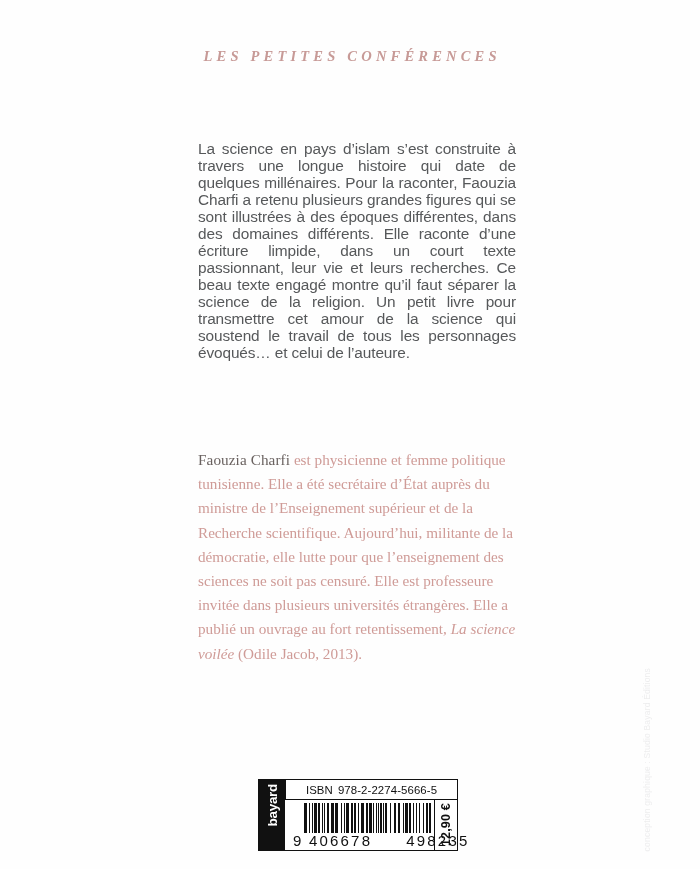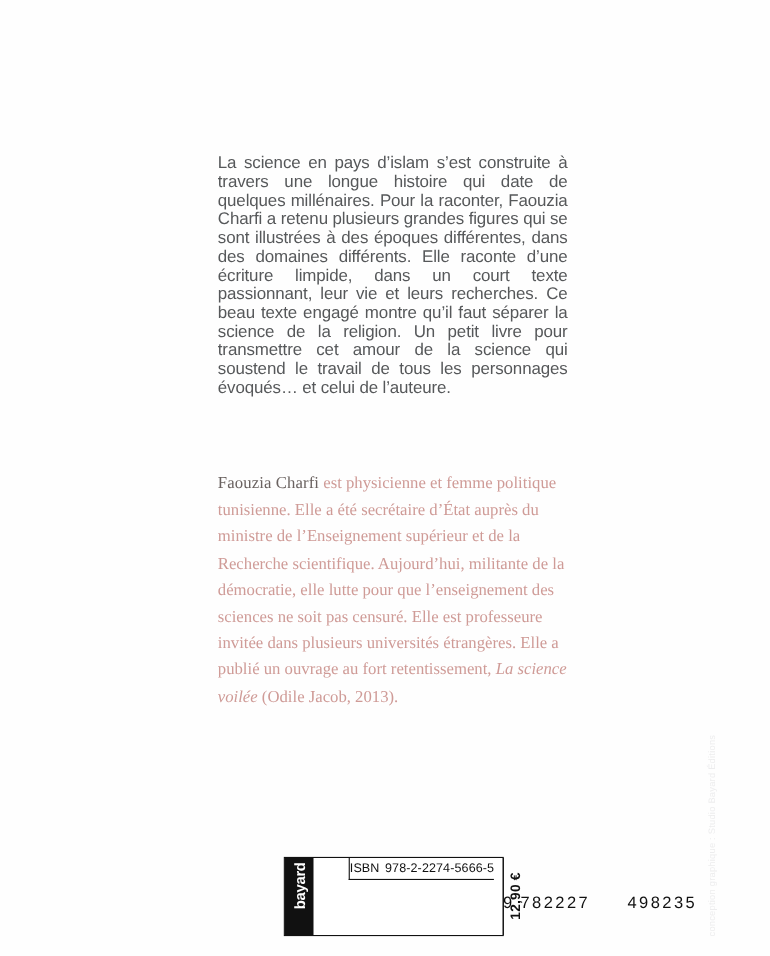--- a/index.html
+++ b/index.html
@@ -53,21 +53,21 @@
     letter-spacing: -0.12px;
     margin-top: 44px;
   }
   .blurb p {
     margin: 0;
   }
 
   
   .bio {
     position: absolute;
-    top: 428px;
+    top: 448px;
     left: 198px;
     width: 322px;
     font-family: "Liberation Serif", serif;
     font-size: 15.2px;
     line-height: 24.2px;
     color: #cf9b97;
     text-align: left;
   }
   .bio p {
     margin: 0;
@@ -126,23 +126,22 @@
     writing-mode: vertical-rl;
     transform: rotate(180deg);
     white-space: nowrap;
     position: absolute;
     top: 4px;
   }
 
   .barcode-right {
     flex: 1 1 auto;
     display: flex;
-    flex-direction: row;
+    flex-direction: column;
     min-width: 0;
-    padding-left: 32px;
   }
 
   .isbn-line {
     height: 19px;
     flex: 0 0 19px;
     border-bottom: 1.3px solid #111;
     border-left: 1.3px solid #111;
     display: flex;
     align-items: center;
     justify-content: center;
@@ -224,20 +223,21 @@
     transform: rotate(180deg);
     white-space: nowrap;
     letter-spacing: 0.2px;
   }
 </style>
 </head>
 <body>
 
 <div class="page">
 
+  <div class="collection-header">LES PETITES CONFÉRENCES</div>
 
   <div class="blurb">
     <p>La science en pays d’islam s’est construite à travers une longue histoire qui date de quelques millénaires. Pour la raconter, Faouzia Charfi a retenu plusieurs grandes figures qui se sont illustrées à des époques différentes, dans des domaines différents. Elle raconte d’une écriture limpide, dans un court texte passionnant, leur vie et leurs recherches. Ce beau texte engagé montre qu’il faut séparer la science de la religion. Un petit livre pour transmettre cet amour de la science qui soustend le travail de tous les personnages évoqués… et celui de l’auteure.</p>
   </div>
 
   <div class="bio">
     <p><span class="author-name">Faouzia Charfi</span><span> est physicienne et femme politique tunisienne. Elle a été secrétaire d’État auprès du ministre de l’Enseignement supérieur et de la Recherche scientifique. Aujourd’hui, militante de la démocratie, elle lutte pour que l’enseignement des sciences ne soit pas censuré. Elle est professeure invitée dans plusieurs universités étrangères. Elle a publié un ouvrage au fort retentissement, </span><span class="book-title">La science voilée</span><span> (Odile Jacob, 2013).</span></p>
   </div>
 
 
@@ -329,21 +329,21 @@
               <i style="width: 3px; background: transparent;"></i>
               <i style="width: 1px; background: rgb(17, 17, 17);"></i>
               <i style="width: 2px; background: transparent;"></i>
               <i style="width: 2px; background: rgb(17, 17, 17);"></i>
               <i style="width: 1px; background: transparent;"></i>
               <i style="width: 2px; background: rgb(17, 17, 17);"></i>
               <i style="width: 3px; background: transparent;"></i>
             </div>
           <div class="barcode-digits">
             <span class="d-lead">9</span>
-            <span class="d-mid">782227</span>
+            <span class="d-mid">406678</span>
             <span class="d-end">498235</span>
           </div>
         </div>
 
         <div class="price-cell">
           <span class="price-text">12,90 €</span>
         </div>
 
       </div>
     </div>

